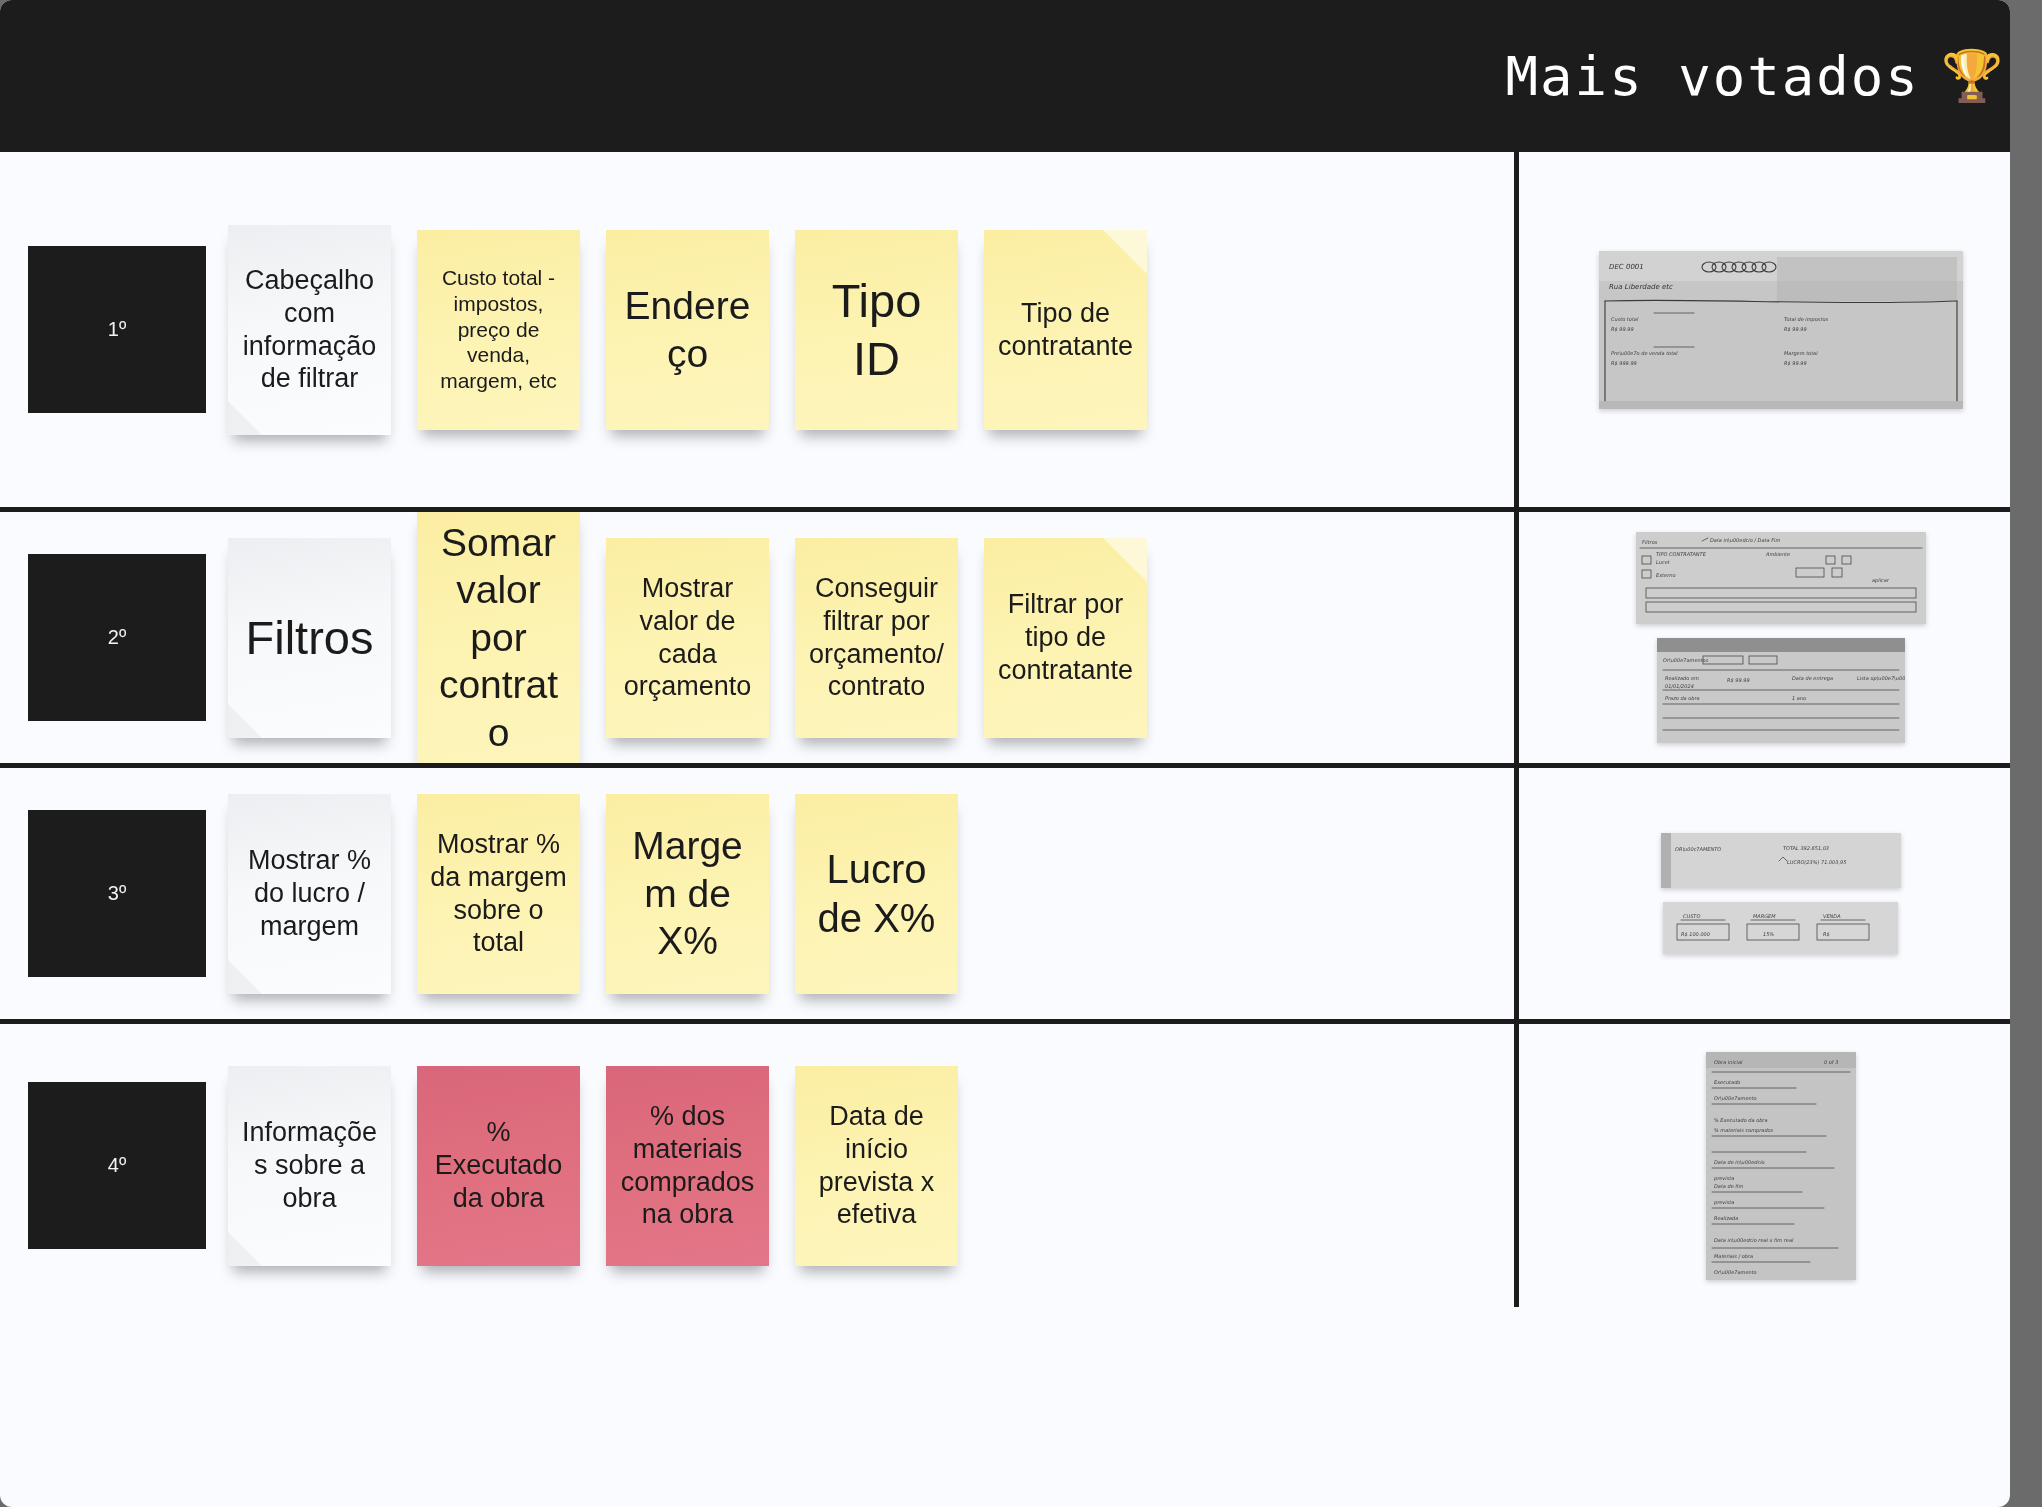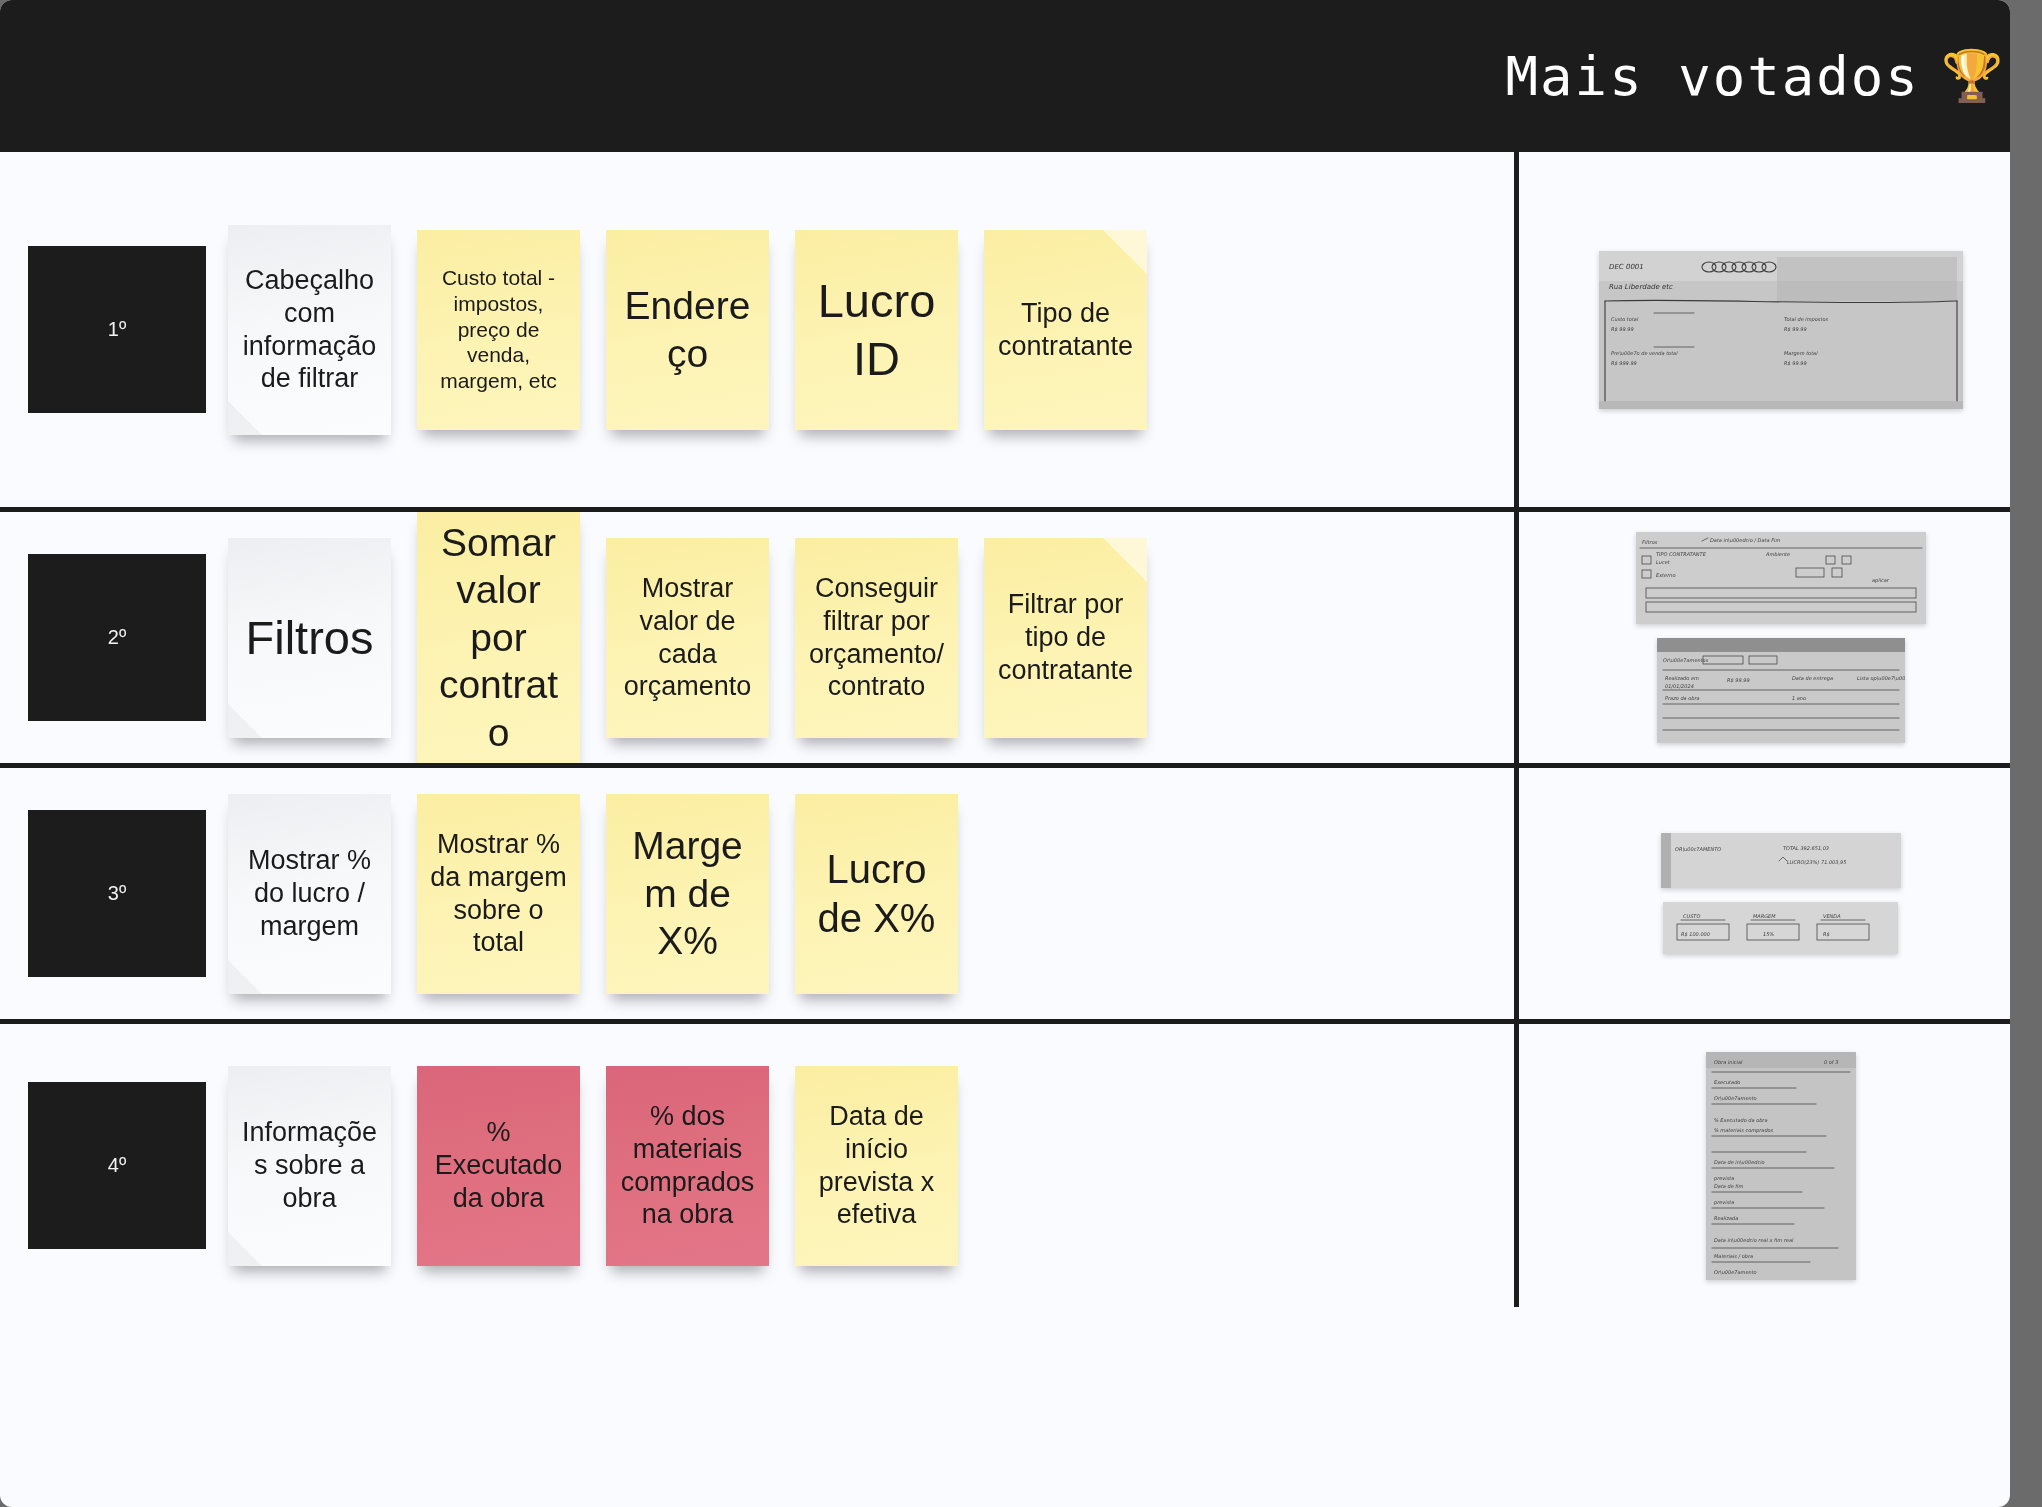--- a/index.html
+++ b/index.html
@@ -212,21 +212,21 @@
         <div class="note white fs-md tallest folded-left">
           <span class="txt">Cabeçalho com informação de filtrar</span>
         </div>
         <div class="note yellow fs-xs tall">
           <span class="txt">Custo total - impostos, preço  de venda, margem, etc</span>
         </div>
         <div class="note yellow fs-lg tall">
           <span class="txt">Endereço</span>
         </div>
         <div class="note yellow fs-xxl tall">
-          <span class="txt">Lucro ID</span>
+          <span class="txt">Tipo ID</span>
         </div>
         <div class="note yellow fs-md tall folded">
           <span class="txt">Tipo de contratante</span>
         </div>
       </div>
 
       <div class="row-side">
         <div class="photo photo-1">
           <svg viewBox="0 0 364 158" preserveAspectRatio="none" aria-hidden="true">
             <rect x="0" y="0" width="364" height="158" fill="#c6c6c6"></rect>

